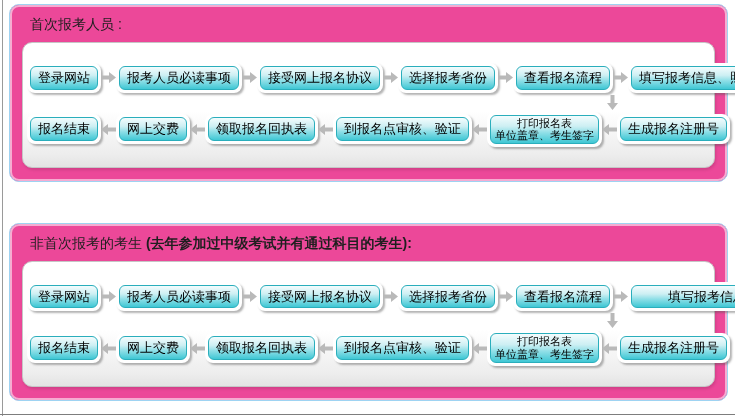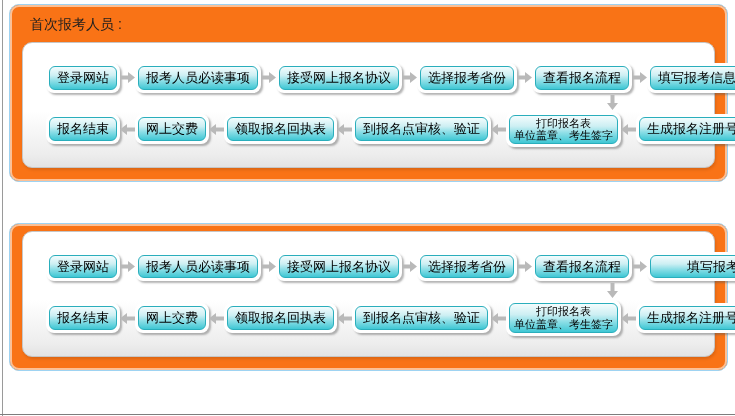--- a/index.html
+++ b/index.html
@@ -9,38 +9,38 @@
     overflow:hidden;
   }
   .left-line{position:absolute;left:2px;top:0;width:1px;height:416px;background:#9a9a9a;}
   .bottom-line{position:absolute;left:0;bottom:1px;width:735px;height:1px;background:#7d7d7d;}
 
   .sections-root{position:absolute;left:9px;top:4px;width:719px;}
 
   .section{
     box-sizing:border-box;width:719px;
     border:1px solid #9ed3f2;border-radius:10px;
-    background:#f97316;
+    background:#ec4899;
     box-shadow:inset 0 0 0 2px rgba(255,255,255,0.55);
     padding:7px 12px 13px 12px;
     margin-bottom:41px;
   }
   .section:last-child{margin-bottom:0;}
   .section-title{
     font-size:14px;color:#1f1f1f;
     padding:4px 8px 8px 8px;white-space:nowrap;
   }
   .section-title b{font-weight:bold;}
 
   .inner-box{
     box-sizing:border-box;
     border:1px solid #c6c6c6;border-radius:10px;
     background:linear-gradient(to bottom,#ffffff 0%,#ffffff 55%,#ededed 90%,#e3e3e3 100%);
     box-shadow:1px 2px 3px rgba(0,0,0,0.12);
-    padding:20px 5px 20px 22px;
+    padding:20px 5px 20px 3px;
   }
 
   .flow-row{
     display:flex;align-items:center;justify-content:space-between;
     padding:0 1px;
   }
   .down-arrow-row{
     display:flex;justify-content:flex-end;
     padding-right:90px;height:17px;align-items:center;
     margin:1px 0;
@@ -189,20 +189,21 @@
           </span>
           <div class="btn-outer">
             <div class="btn-inner">
               <div>生成报名注册号</div>
             </div>
           </div>
         </div>
       </div>
     </div>
     <div class="section">
+      <div class="section-title"><span>非首次报考的考生 </span><b>(去年参加过中级考试并有通过科目的考生):</b></div>
       <div class="inner-box">
         <div class="flow-row">
           <div class="btn-outer">
             <div class="btn-inner">
               <div>登录网站</div>
             </div>
           </div>
           <span class="arrow">
             <svg width="15" height="13" viewBox="0 0 15 13">
               <polygon points="0,4.5 8,4.5 8,1 15,6.5 8,12 8,8.5 0,8.5" fill="#b9b9b9"></polygon>

